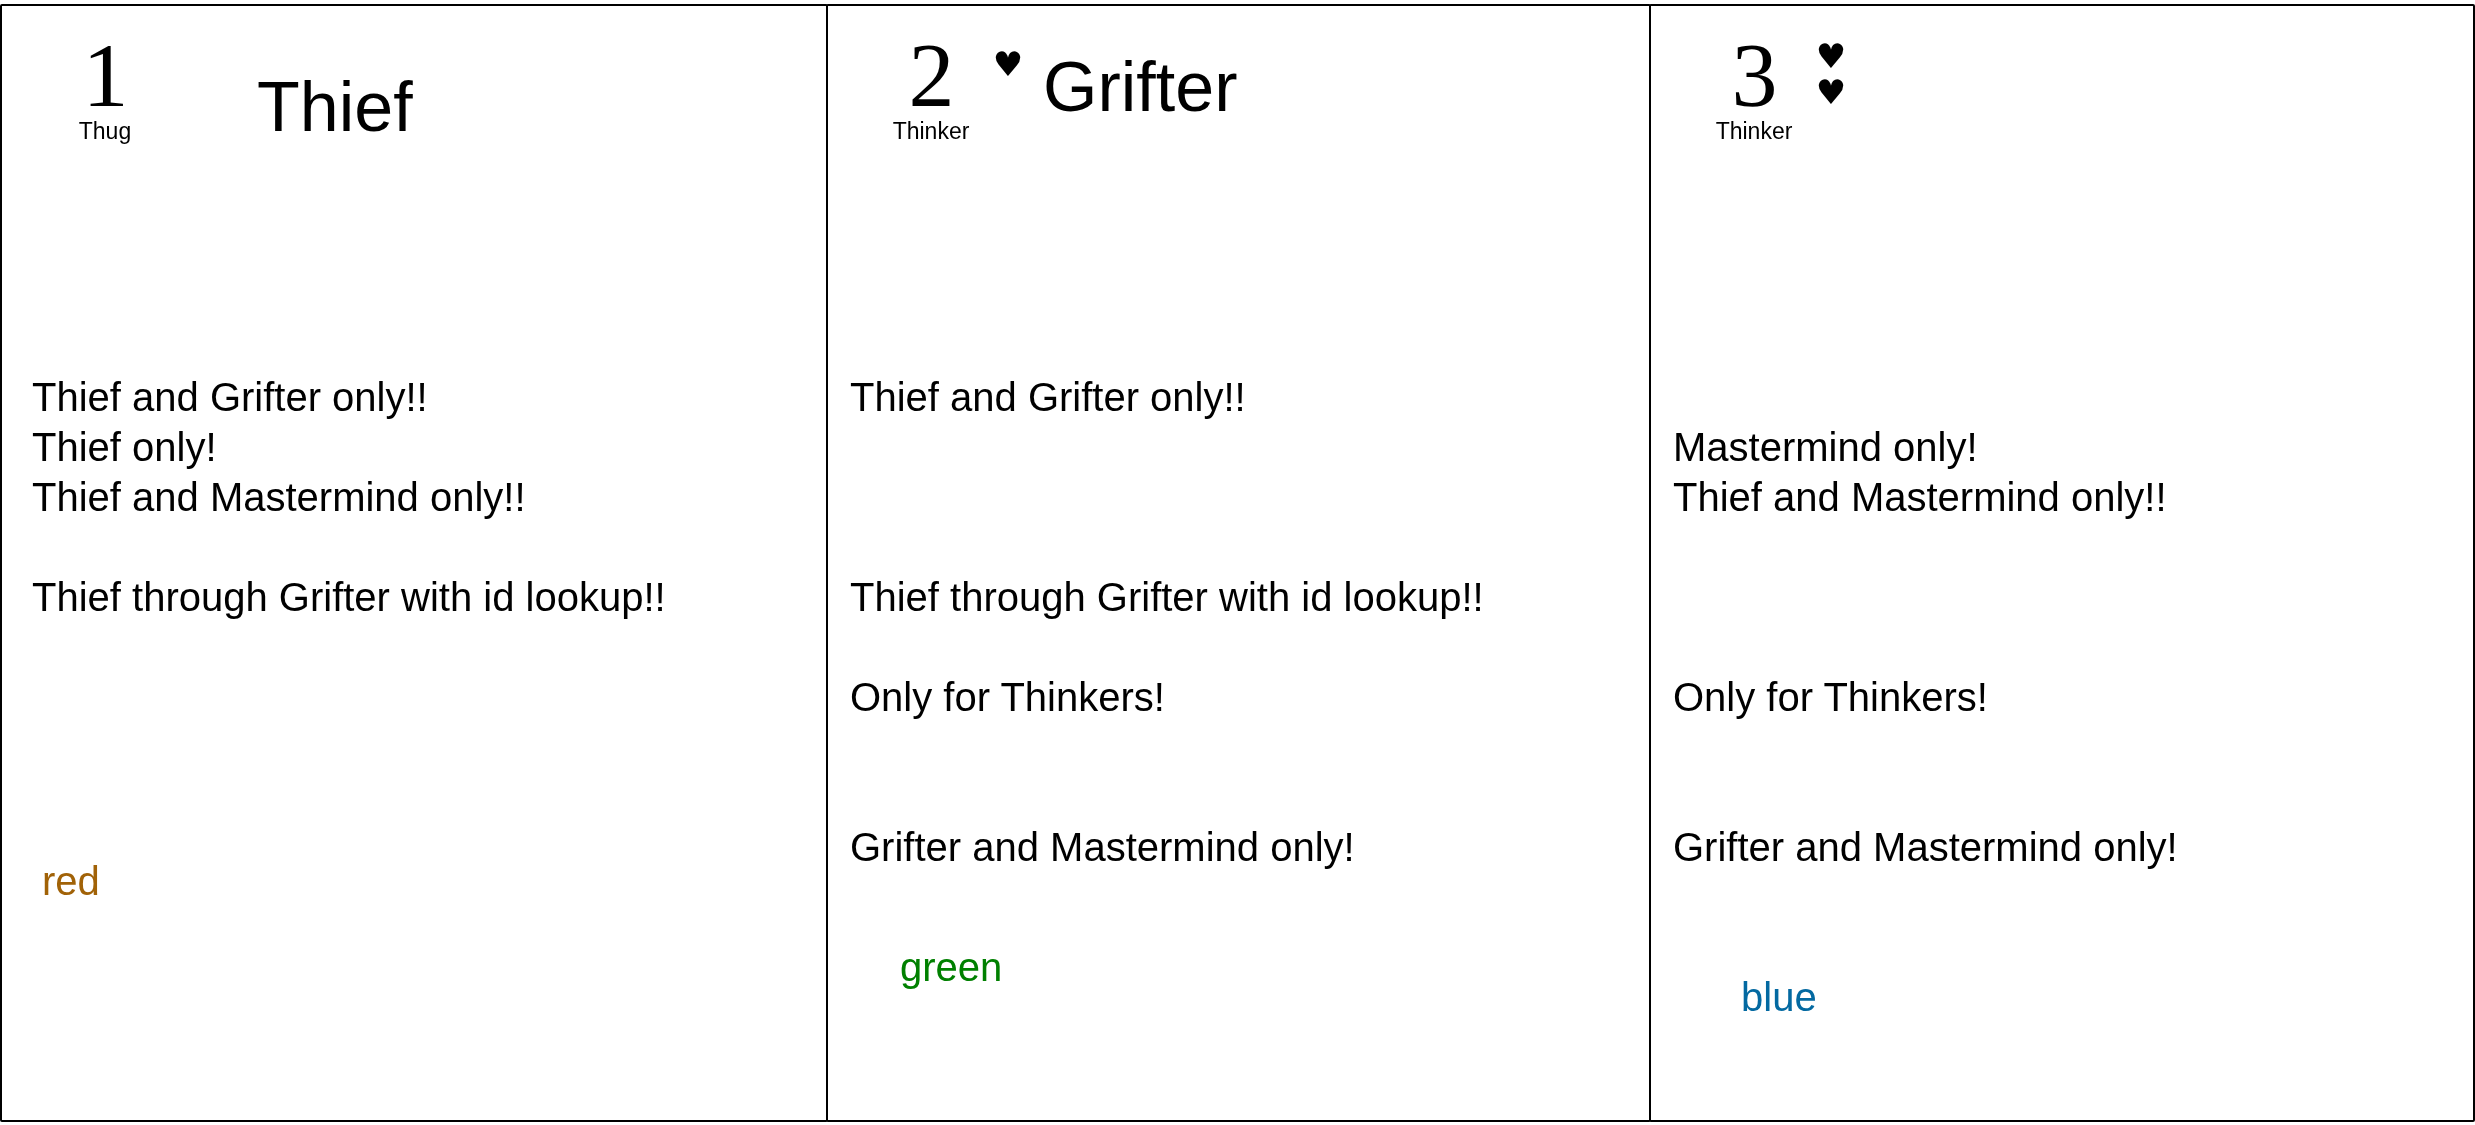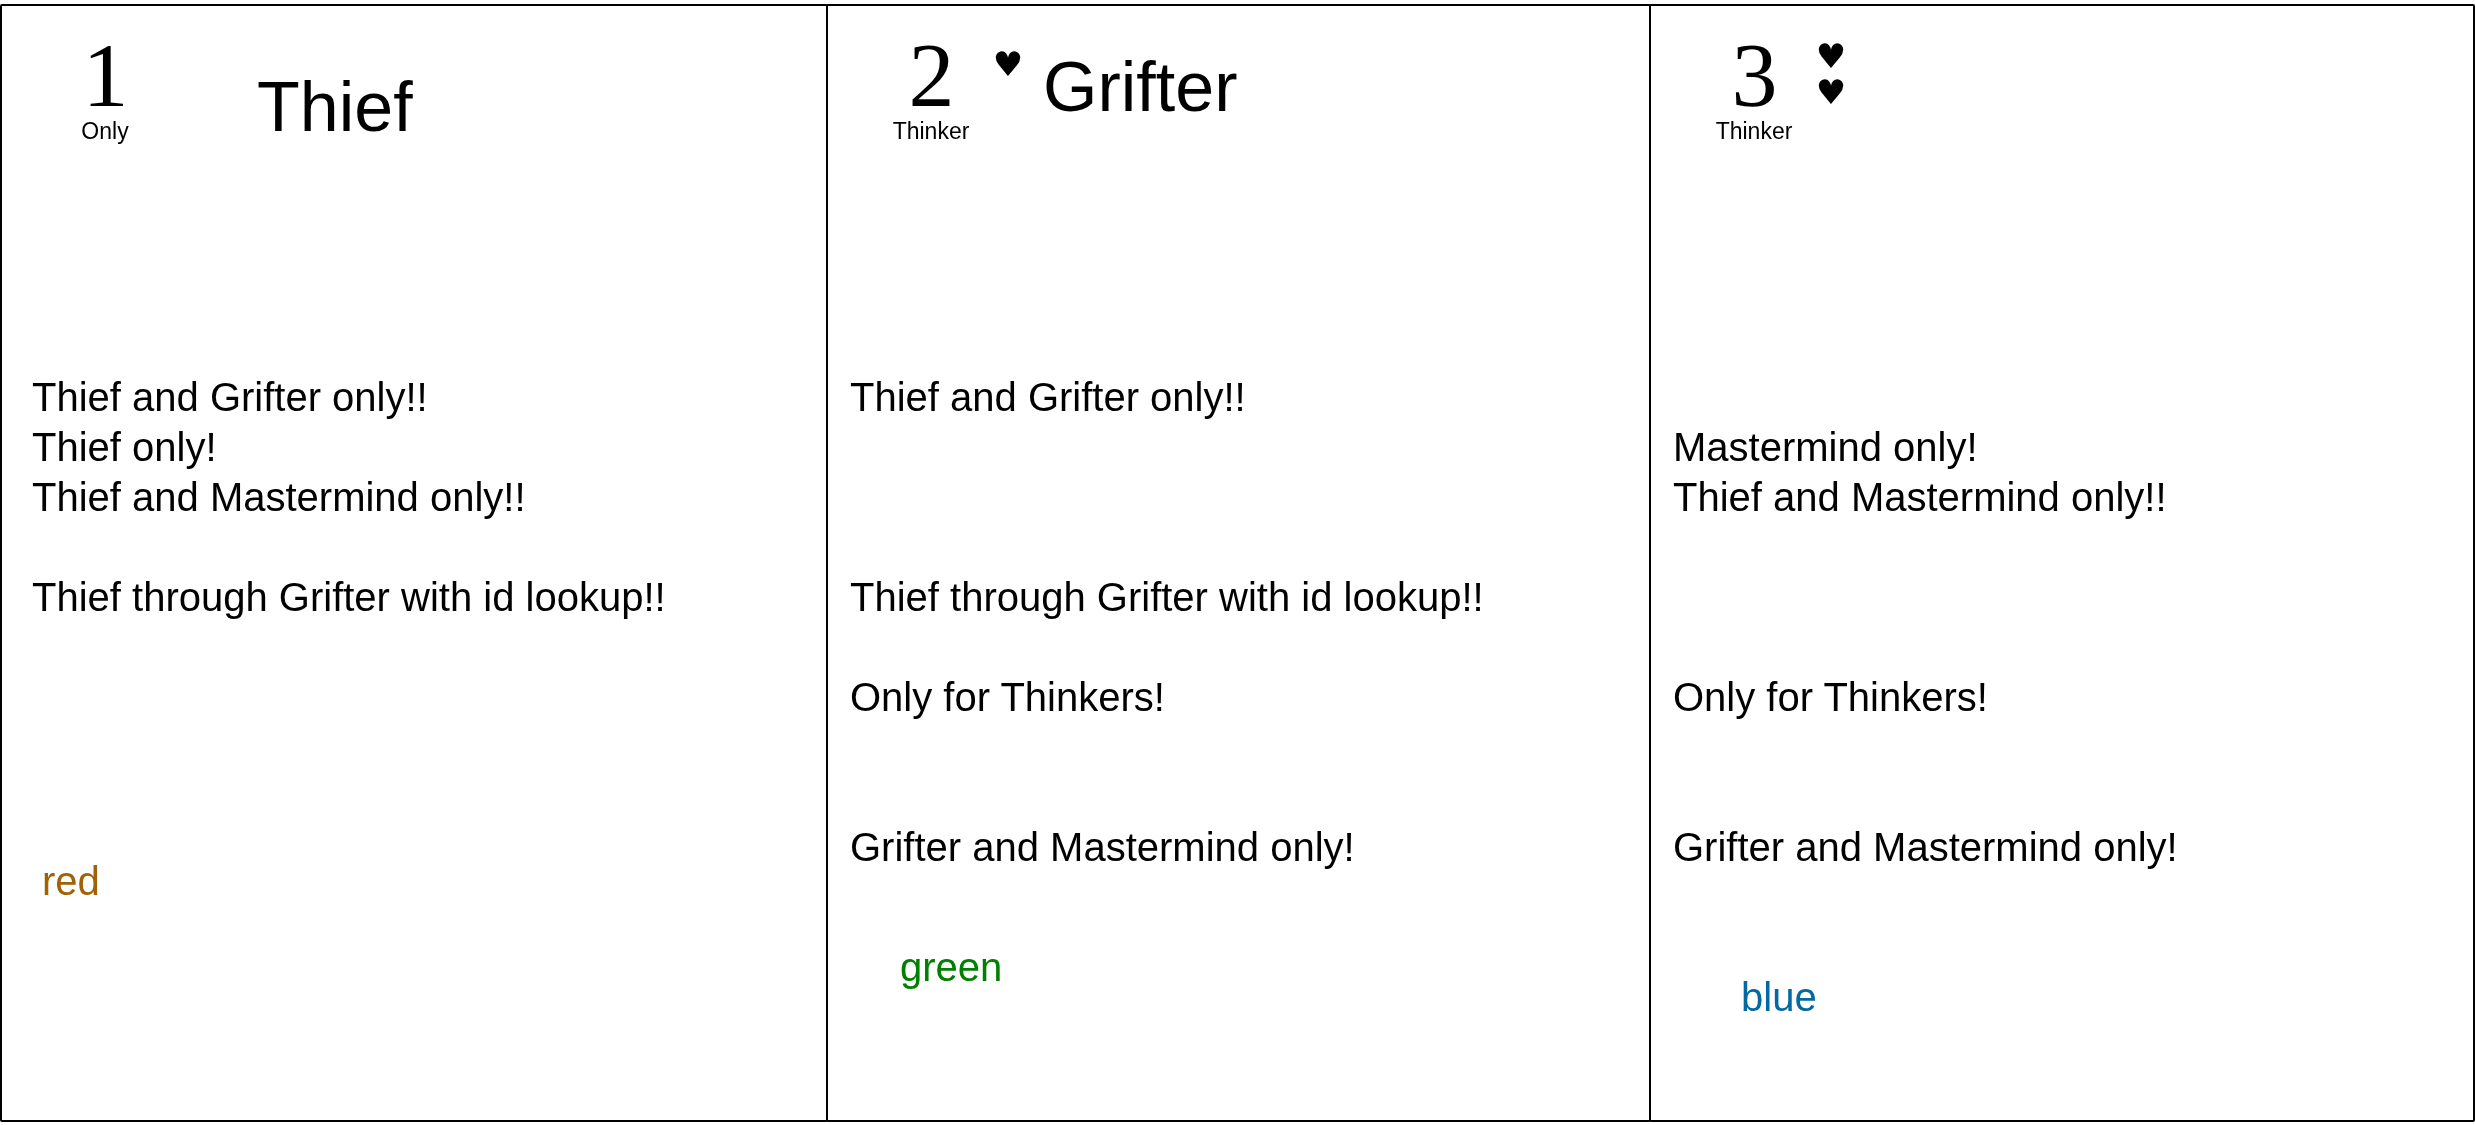--- a/index.html
+++ b/index.html
@@ -116,21 +116,21 @@
 </head>
 <body>
 
 <div class="sheet">
   <div class="cards">
 
     <div class="card card-1">
       <div class="card-header">
         <div class="rank-block">
           <div class="rank-number">1</div>
-          <div class="rank-role">Only</div>
+          <div class="rank-role">Thug</div>
         </div>
         <div class="card-title">Thief</div>
       </div>
       <div class="body">
         <div class="line" style="left:30px; top:196px;">Thief and Grifter only!!</div>
         <div class="line" style="left:30px; top:246px;">Thief only!</div>
         <div class="line" style="left:30px; top:296px;">Thief and Mastermind only!!</div>
         <div class="line" style="left:30px; top:396px;">Thief through Grifter with id lookup!!</div>
         <div class="swatch" style="left:40px; top:680px; color:#a16207;">red</div>
       </div>

